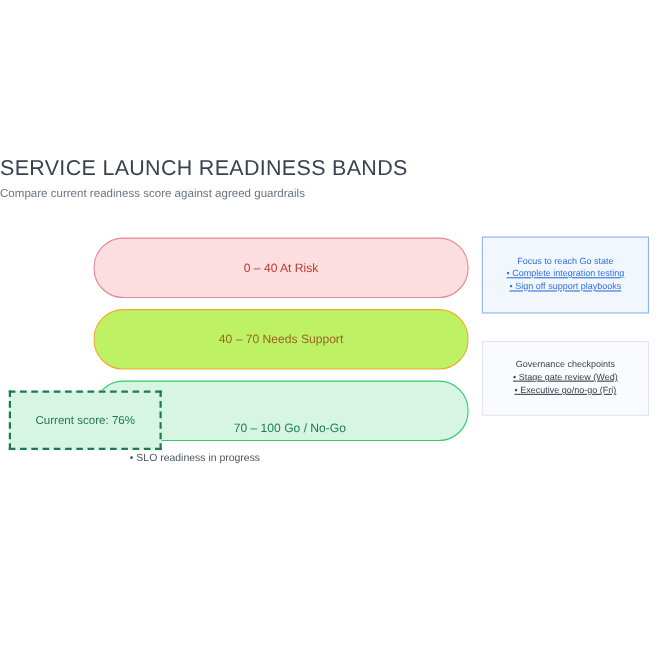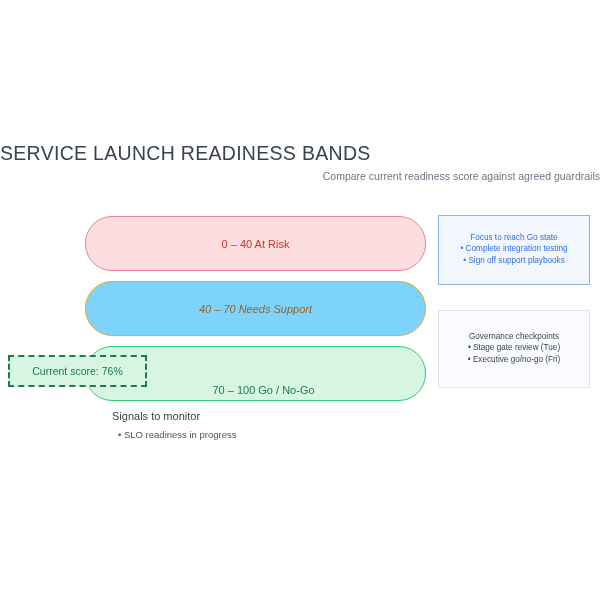--- a/index.html
+++ b/index.html
@@ -29,21 +29,21 @@
     letter-spacing: 0.3px;
     color: #39424e;
     font-weight: 400;
     white-space: nowrap;
   }
   #subtitle {
     position: absolute;
     left: 0;
     top: 170px;
     width: 600px;
-    text-align: right;
+    text-align: left;
     font-size: 10.5px;
     color: #6b7583;
     font-weight: 400;
     white-space: nowrap;
   }
 
   
   .band {
     position: absolute;
     left: 85px;
@@ -56,37 +56,37 @@
     align-items: center;
     justify-content: center;
     border-radius: 27px;
   }
   .band-label {
     font-size: 11px;
     font-weight: 400;
     white-space: nowrap;
   }
   #band-risk    { top: 216px; background: #fcdee1; border-color: #e8838f; }
-  #band-support { top: 281px; background: #7dd3fc; border-color: #f0a92a; font-style: italic; }
+  #band-support { top: 281px; background: #bef264; border-color: #f0a92a; }
   #band-go      { top: 346px; background: #d6f5e2; border-color: #2ecc71; }
 
   #band-risk .band-label    { color: #c0392b; }
   #band-support .band-label { color: #9a6324; }
   #band-go .band-label      { color: #1e7a4f; }
 
   
   #band-go .band-label { transform: translateX(8px); margin-top: 32px; }
 
   
   #score-marker {
     position: absolute;
     left: 8px;
     top: 355px;
     width: 139px;
-    height: 32px;
+    height: 54px;
     box-sizing: border-box;
     background: #d6f5e2;
     border: 2.4px dashed #1d7a4e;
     display: flex;
     align-items: center;
     justify-content: center;
   }
   #score-marker .marker-text {
     font-size: 10.5px;
     color: #1f7a50;
@@ -107,33 +107,34 @@
     justify-content: center;
   }
   #panel-focus {
     top: 215px;
     height: 70px;
     background: #f2f7fe;
     border-color: #8ab4f3;
   }
   #panel-governance {
     top: 310px;
-    height: 78px;
+    height: 68px;
     background: #fafbfe;
     border-color: #dfe3f2;
   }
   .panel-heading {
     font-size: 8.2px;
     white-space: nowrap;
     margin-bottom: 1px;
   }
   .panel-item {
     font-size: 8.2px;
     white-space: nowrap;
     line-height: 1.45;
+    text-decoration: underline;
   }
   #panel-focus .panel-heading,
   #panel-focus .panel-item { color: #2f6fe0; }
   #panel-governance .panel-heading,
   #panel-governance .panel-item { color: #3a4250; }
 
   
   #signals {
     position: absolute;
     left: 112px;
@@ -187,29 +188,28 @@
     <div class="panel-item">
       <span>•</span>
       <span>Sign off support playbooks</span>
     </div>
   </div>
 
   <div class="side-panel" id="panel-governance">
     <div class="panel-heading">Governance checkpoints</div>
     <div class="panel-item">
       <span>•</span>
-      <span>Stage gate review (Tue)</span>
+      <span>Stage gate review (Wed)</span>
     </div>
     <div class="panel-item">
       <span>•</span>
       <span>Executive go/no-go (Fri)</span>
     </div>
   </div>
 
   <div id="signals">
-    <div id="signals-heading">Signals to monitor</div>
     <div class="signal-item">
       <span>•</span>
       <span>SLO readiness in progress</span>
     </div>
   </div>
 
 </div>
 
 </body></html>

